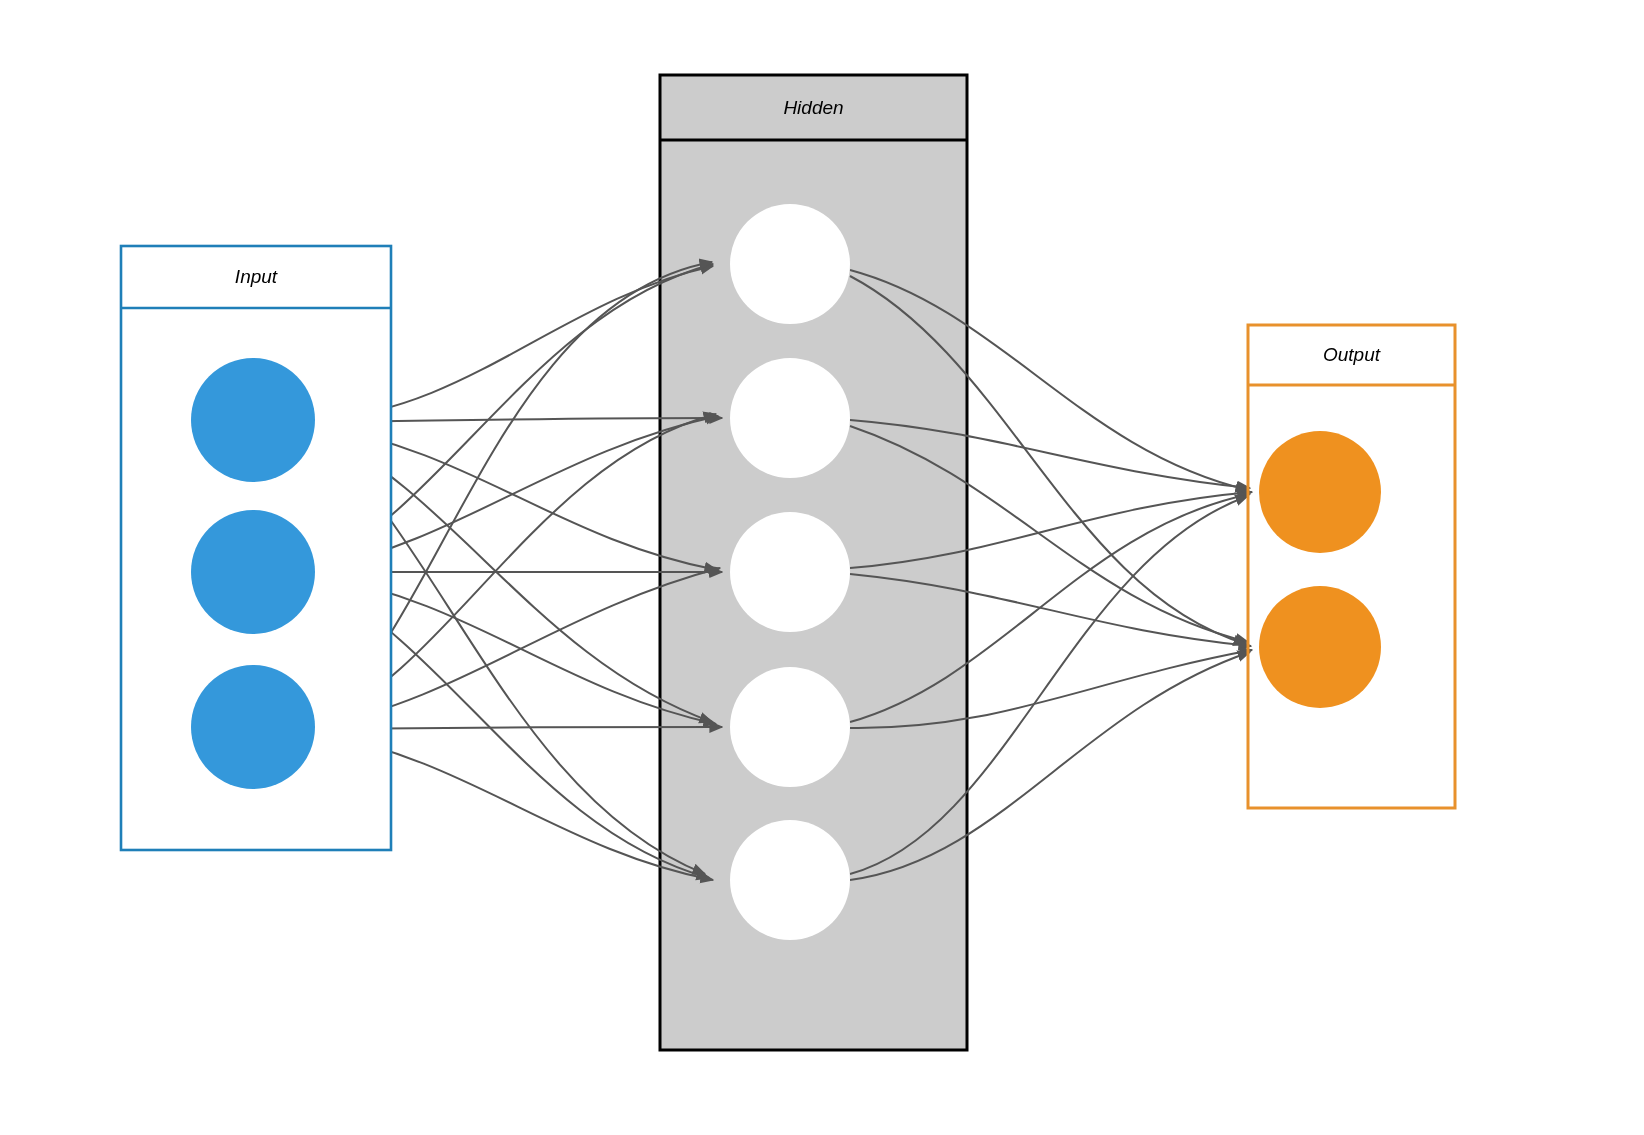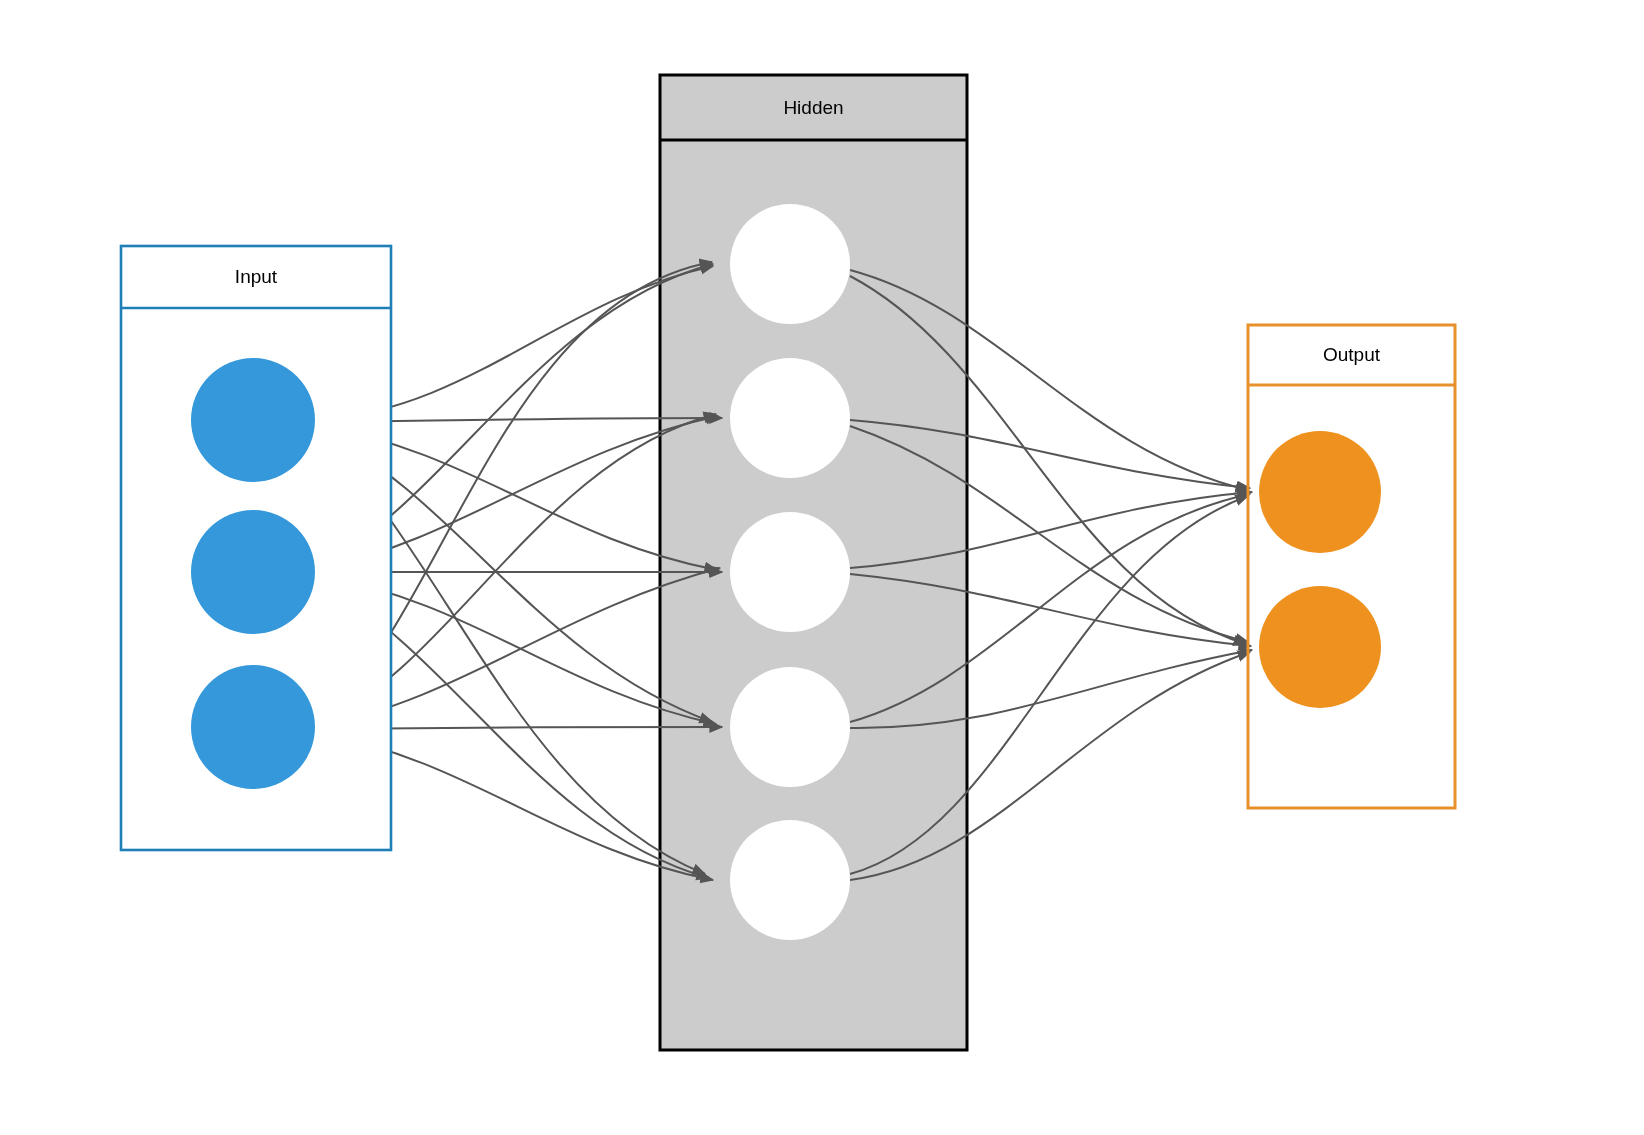--- a/index.html
+++ b/index.html
@@ -1,17 +1,17 @@
 <!DOCTYPE html>
 <html><head>
 <meta charset="utf-8">
 <style>
   html,body{margin:0;padding:0;background:#ffffff;}
   body{width:1644px;height:1135px;overflow:hidden;font-family:"Liberation Sans",sans-serif;}
-  #stage{position:relative;width:1644px;height:1135px;background:#ffffff;}
+  #stage{position:relative;width:1644px;height:1135px;background:#ffffff;font-style:italic;}
   #net{position:absolute;left:0;top:0;width:1644px;height:1135px;}
   .layer-title{
     font-family:"Liberation Sans",sans-serif;
     font-size:19px;
     fill:#000000;
     text-anchor:middle;
     dominant-baseline:middle;
   }
 </style>
 </head>

